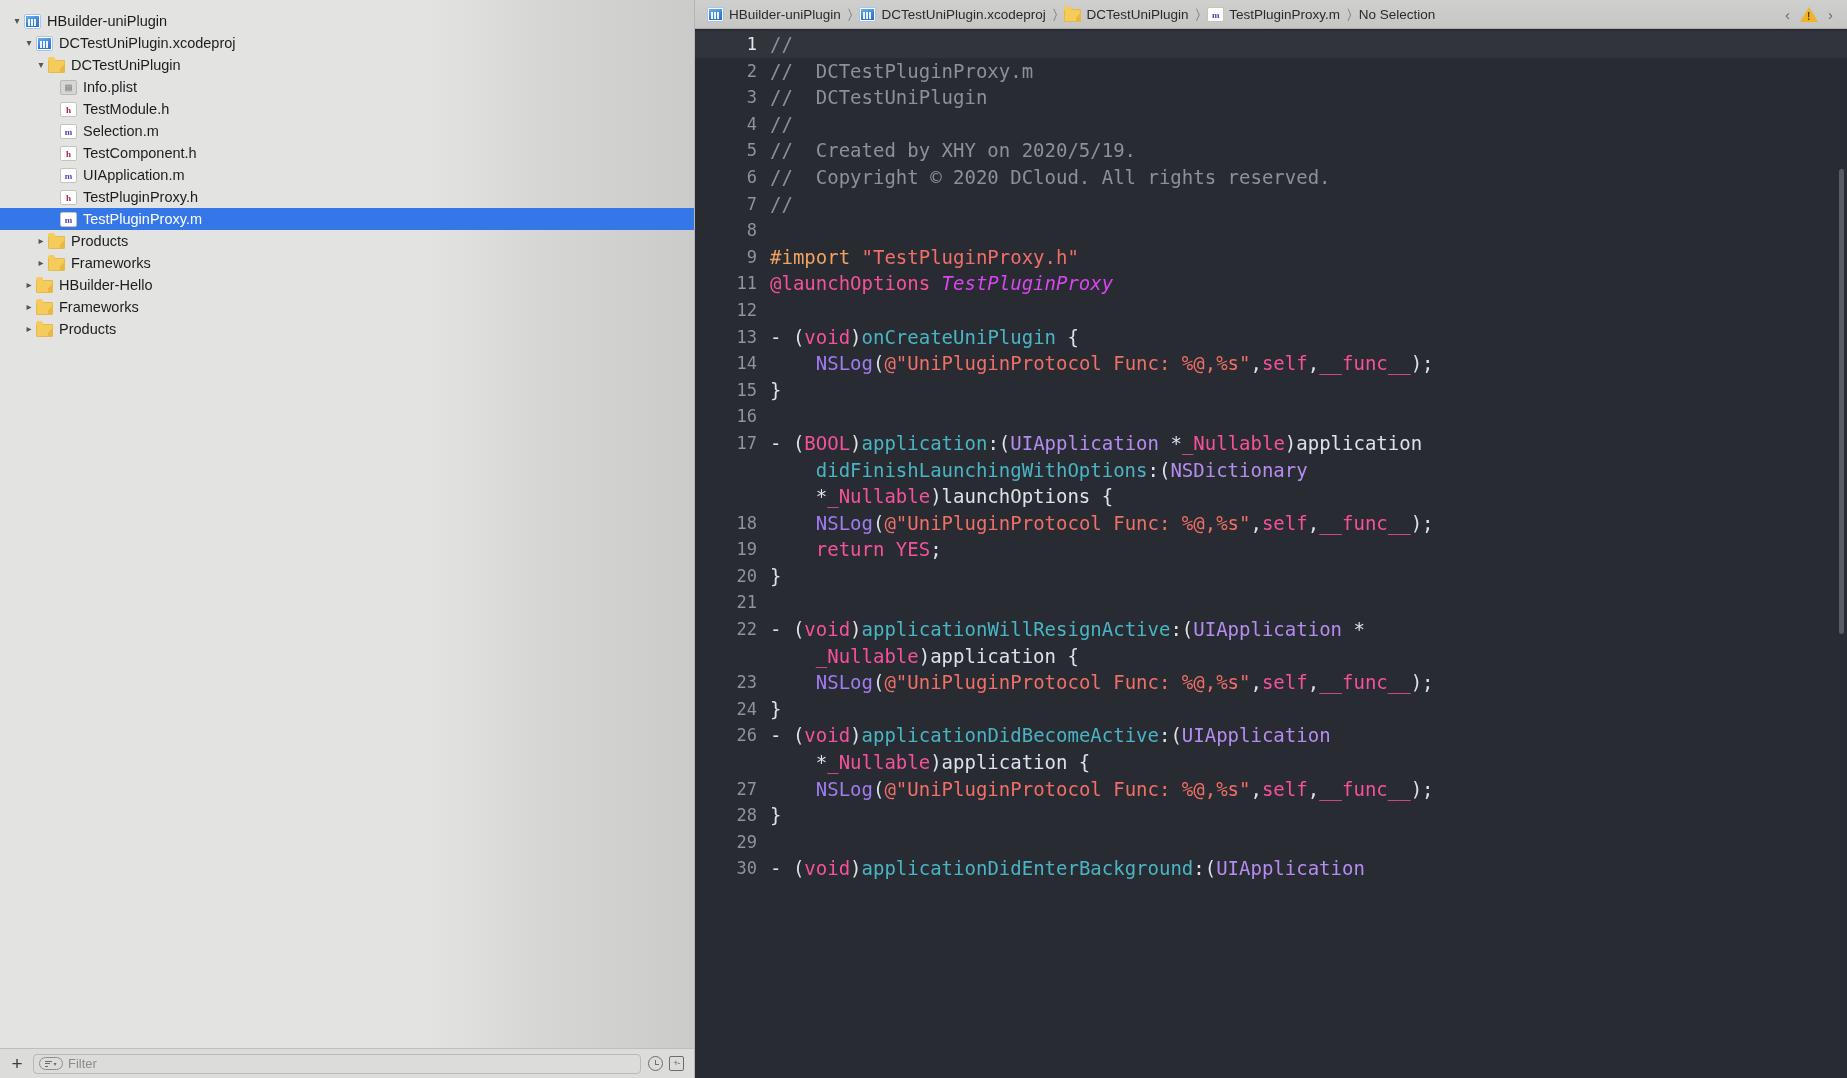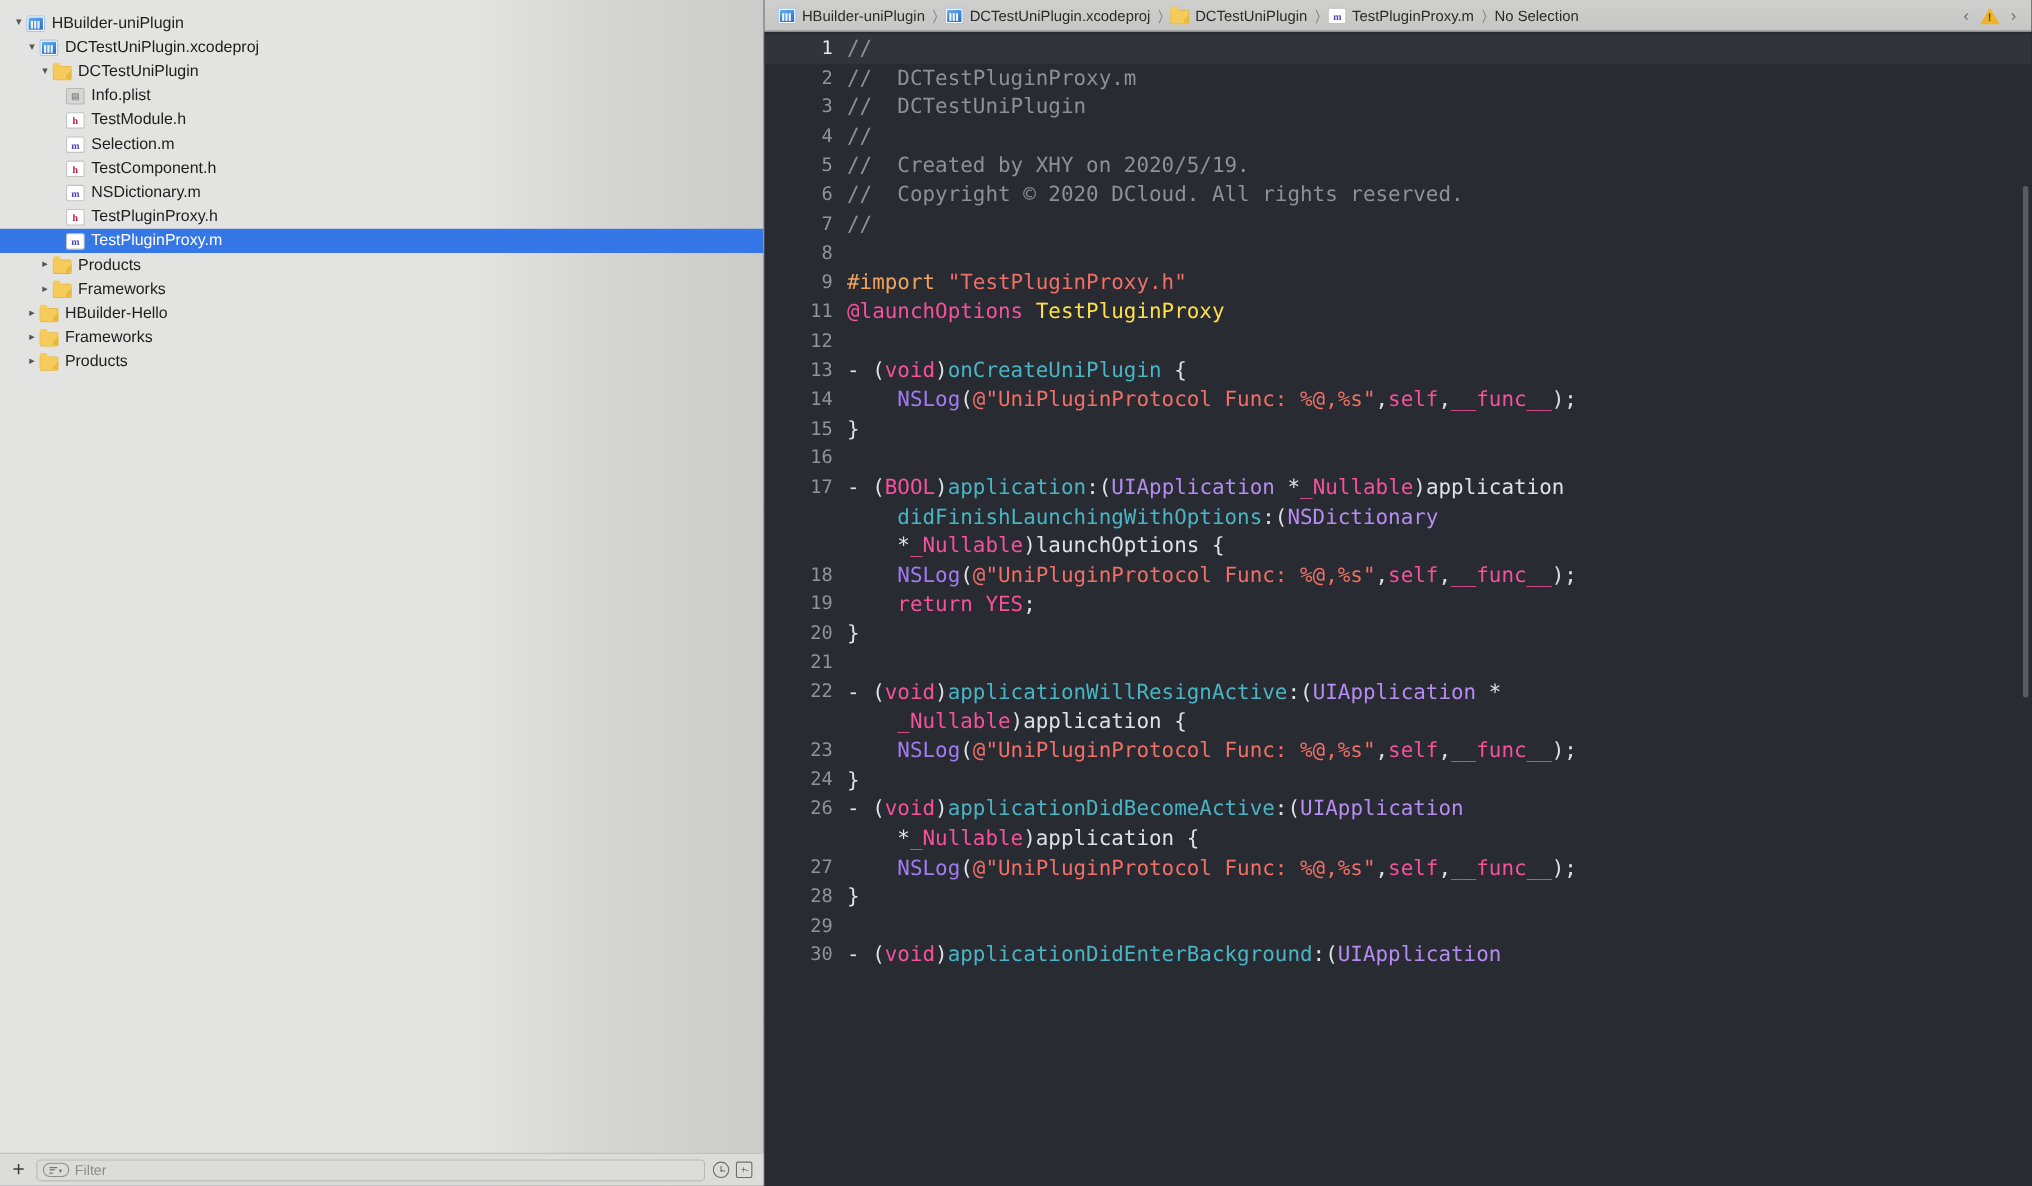--- a/index.html
+++ b/index.html
@@ -186,21 +186,21 @@
   .cline.current .gutter { color:#e6e7ea; }
   .ctext { flex:1; color:#dfe1e8; padding-right:20px; }
 
   
   .c-comment { color:#8d9099; }
   .c-pre     { color:#f0a35e; }
   .c-str     { color:#f06f66; }
   .c-kw      { color:#f5529a; }
   .c-type    { color:#b58cf0; }
   .c-meth    { color:#49b5c4; }
-  .c-class   { color:#fde047; }
+  .c-class   { color:#d946ef;font-style:italic; }
   .c-plain   { color:#dfe1e8; }
   .c-func    { color:#a17bf0; }
 
   .vscroll {
     position:absolute; right:3px; top:140px;
     width:5px; height:465px; border-radius:3px;
     background:#585b64;
   }
 </style>
 </head>
@@ -241,21 +241,21 @@
           <span class="label">Selection.m</span>
         </div>
         <div class="row" style="padding-left: 46px;">
           <span class="disc none"></span>
           <span class="ico ico-h">h</span>
           <span class="label">TestComponent.h</span>
         </div>
         <div class="row" style="padding-left: 46px;">
           <span class="disc none"></span>
           <span class="ico ico-m">m</span>
-          <span class="label">NSDictionary.m</span>
+          <span class="label">UIApplication.m</span>
         </div>
         <div class="row" style="padding-left: 46px;">
           <span class="disc none"></span>
           <span class="ico ico-h">h</span>
           <span class="label">TestPluginProxy.h</span>
         </div>
         <div class="row selected" style="padding-left: 46px;">
           <span class="disc none"></span>
           <span class="ico ico-m">m</span>
           <span class="label">TestPluginProxy.m</span>

